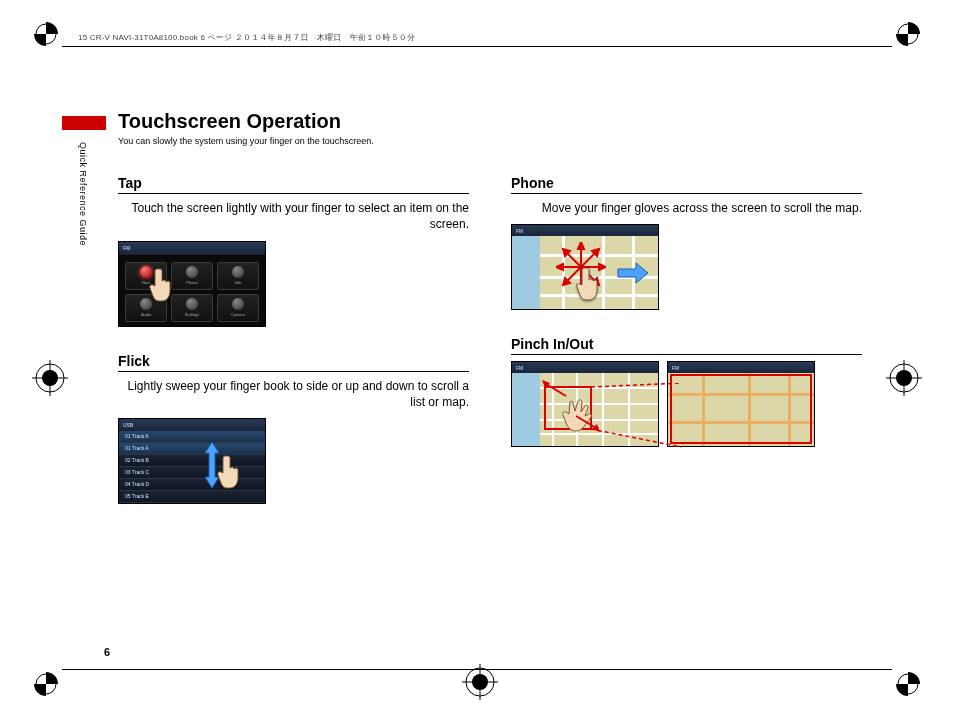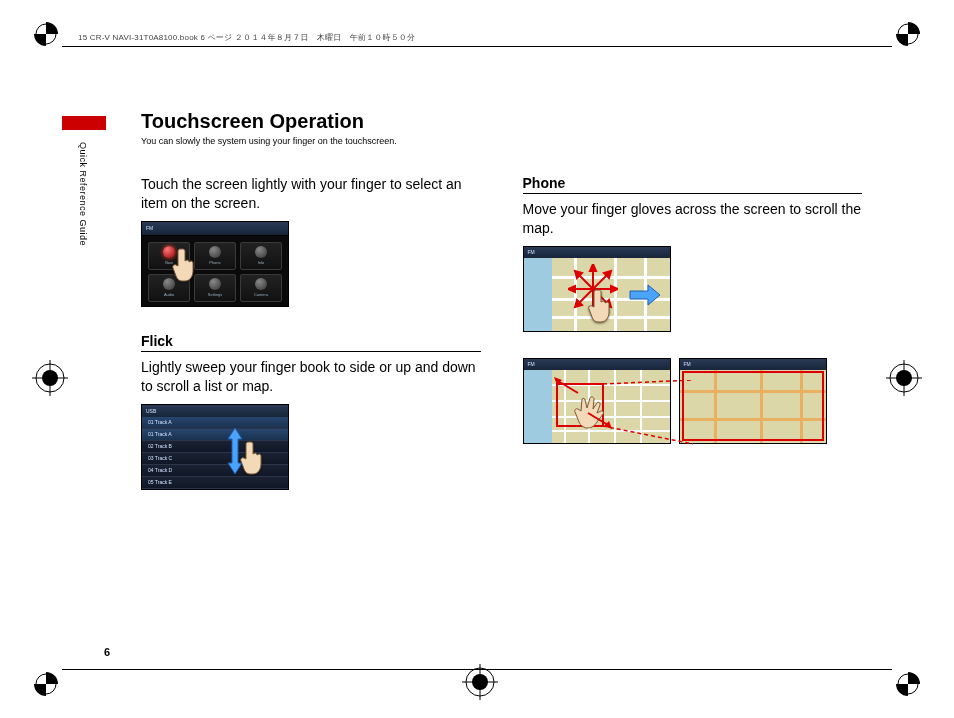--- a/index.html
+++ b/index.html
@@ -21,31 +21,31 @@
   .crosshair.b { bottom: 18px; left: 462px; }
   .topline { position: absolute; top: 46px; left: 62px; right: 62px; border-top: 1px solid #000; }
   .botline { position: absolute; bottom: 48px; left: 62px; right: 62px; border-top: 1px solid #000; }
 
   .header-meta { position: absolute; top: 32px; left: 78px; font-size: 8px; color: #444; letter-spacing: .2px; }
 
   .red-tab { position: absolute; top: 116px; left: 62px; width: 44px; height: 14px; background: #c00; }
 
   .vert-label { position: absolute; top: 142px; left: 78px; font-size: 9px; writing-mode: vertical-rl; text-orientation: mixed; letter-spacing: .5px; color: #000; }
 
-  .content { position: absolute; top: 110px; left: 141px; right: 92px; }
+  .content { position: absolute; top: 110px; left: 118px; right: 92px; }
 
   h1 { font-size: 20px; font-weight: 700; margin-bottom: 2px; }
   .intro { font-size: 9px; line-height: 1.35; margin-bottom: 28px; }
 
   .cols { display: flex; gap: 42px; }
   .col { flex: 1 1 0; }
 
   .section { margin-bottom: 26px; }
   h2 { font-size: 14px; font-weight: 700; padding-bottom: 2px; border-bottom: 1px solid #000; margin-bottom: 6px; }
-  .desc { font-size: 14px; line-height: 1.35; margin-bottom: 8px; }
+  .desc { font-size: 12px; line-height: 1.35; margin-bottom: 8px; text-align: right; }
 
   
   .fig { border: 1px solid #000; position: relative; overflow: hidden; }
 
   
   .fig-tap { width: 148px; height: 86px; background: #0a0a0a; }
   .fig-tap .topbar { height: 14px; background: linear-gradient(#2a3a55,#18253a); border-bottom: 1px solid #000; display:flex; align-items:center; padding:0 4px; gap:4px;}
   .fig-tap .topbar span { font-size: 5px; color: #cfe0ff; }
   .fig-tap .grid { display: grid; grid-template-columns: repeat(3,1fr); grid-template-rows: repeat(2,1fr); gap: 4px; padding: 6px; height: 72px; }
   .fig-tap .cell { background: linear-gradient(#222,#111); border: 1px solid #3a3a3a; border-radius: 2px; position: relative; display:flex; flex-direction:column; align-items:center; justify-content:center;}
@@ -159,20 +159,21 @@
   <div class="content">
     <h1>Touchscreen Operation</h1>
     <p class="intro">
       <span>You can slowly the system using your finger on the touchscreen.</span><br>
     </p>
 
     <div class="cols">
 
       <div class="col">
         <div class="section">
+          <h2>Tap</h2>
           <p class="desc">Touch the screen lightly with your finger to select an item on the screen.</p>
           <div class="fig fig-tap">
             <div class="topbar">
                 <span>FM</span>
               </div>
             <div class="grid">
               <div class="cell red">
                   <div class="ic"></div>
                   <div class="lbl">Navi</div>
                 </div>
@@ -280,20 +281,21 @@
             <div class="hand"><svg viewBox="0 0 30 40">
                   <path d="M13 3c1 0 2 1 2 2v10l2-1c1 0 2 1 2 2l2-1c1 0 2 1 2 2v8c0 5-3 10-8 10h-3c-3 0-5-2-6-5l-3-8c-1-2 1-4 3-3l2 1V5c0-1 1-2 2-2z" fill="#f4d9b8" stroke="#7a5a38" stroke-width="1"></path>
                 </svg></div>
             <div class="big-arrow"><svg viewBox="0 0 34 24">
                   <path d="M2 8 H20 V2 L32 12 L20 22 V16 H2 Z" fill="#4aa3ff" stroke="#1e5fa8"></path>
                 </svg></div>
           </div>
         </div>
 
         <div class="section">
+          <h2>Pinch In/Out</h2>
           <div class="fig-pair" style="position:relative;">
             <div class="fig-pinch">
               <div class="mapbar">
                   <span>FM</span>
                 </div>
               <div class="mapbody">
                 <div class="water"></div>
                 <div class="road" style="left:28px;top:14px;right:0;height:2px;"></div>
                 <div class="road" style="left:28px;top:30px;right:0;height:2px;"></div>
                 <div class="road" style="left:28px;top:46px;right:0;height:2px;"></div>

